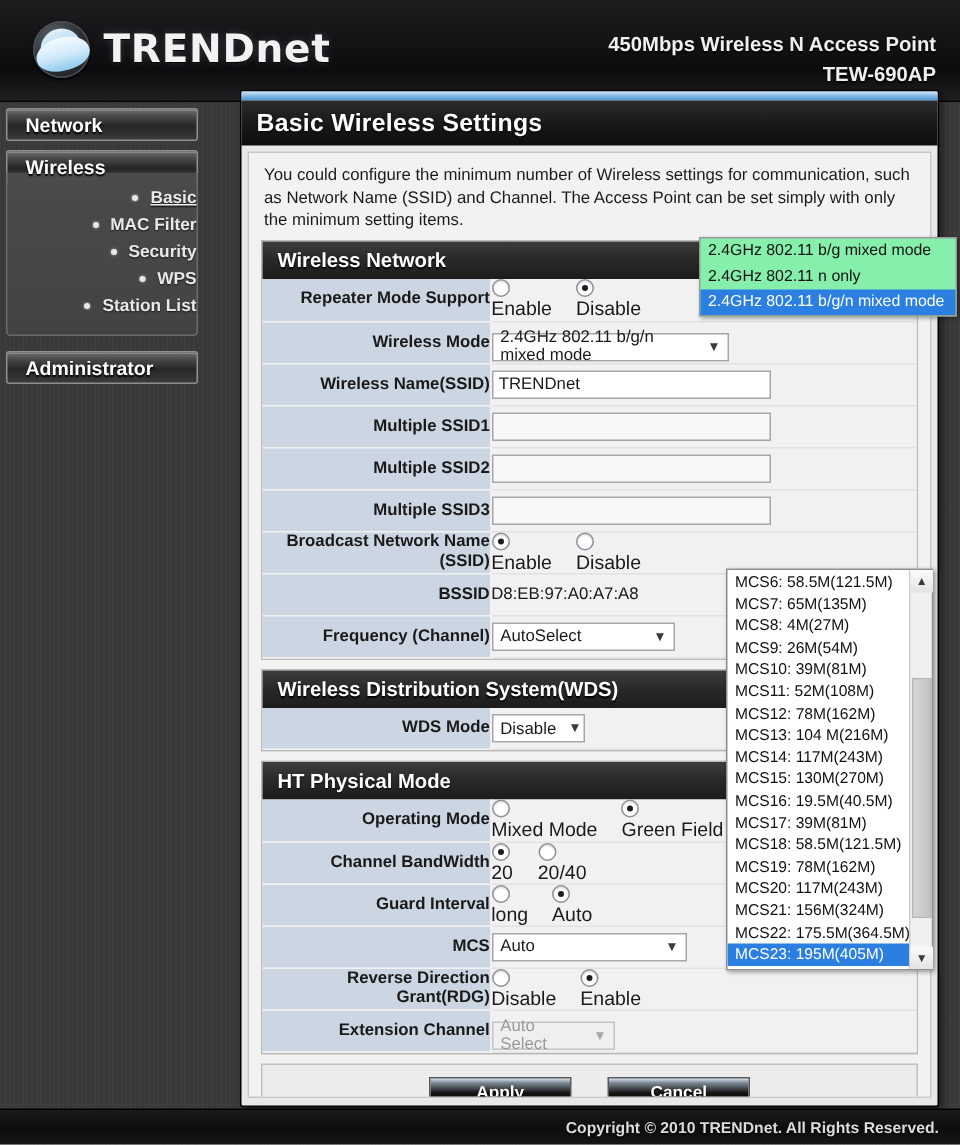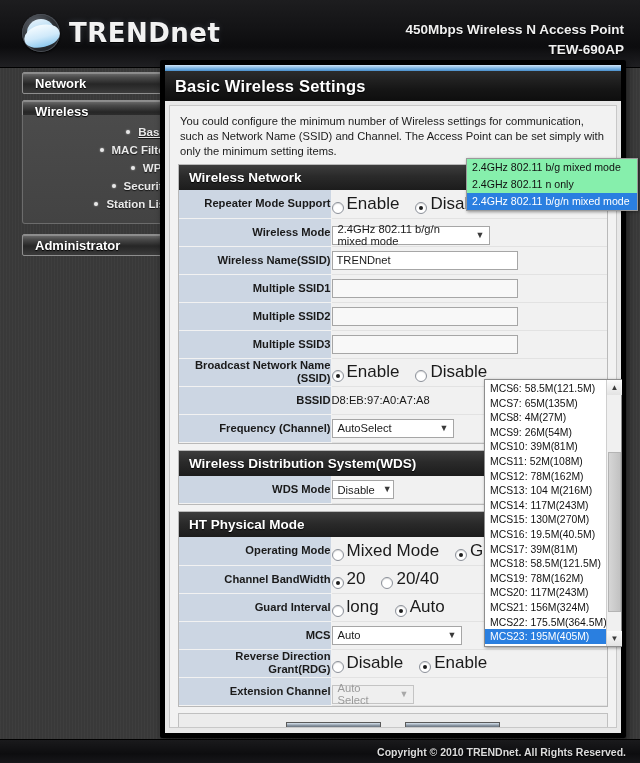--- a/index.html
+++ b/index.html
@@ -45,21 +45,21 @@
     color: #f2f2f2;
     text-shadow: 0 1px 0 #000, 0 0 6px rgba(200,220,255,0.18);
   }
   #model-block {
     position: absolute; right: 16px; top: 20px; text-align: right;
     color: #f0f0f0; font-size: 13.5px; font-weight: bold;
     line-height: 20px; text-shadow: 0 1px 1px #000;
   }
 
   
-  #sidebar { position: absolute; left: 22px; top: 72px; width: 148px; }
+  #sidebar { position: absolute; left: 4px; top: 72px; width: 128px; }
   .nav-top {
     height: 22px; margin-bottom: 6px;
     background: linear-gradient(180deg, #6f6f6f 0%, #4a4a4a 22%, #262626 55%, #3b3b3b 100%);
     border: 1px solid #8e8e8e;
     border-radius: 2px;
     display: flex; align-items: center;
     padding-left: 12px;
     color: #ffffff; font-size: 13px; font-weight: bold;
     text-shadow: 0 1px 1px #000;
     box-shadow: inset 0 1px 0 rgba(255,255,255,0.22);
@@ -85,21 +85,21 @@
     width: 4px; height: 4px; border-radius: 50%;
     background: #e8e8e8; margin-right: 8px; flex: none;
     box-shadow: 0 0 2px rgba(255,255,255,0.6);
   }
   .sub-item.active .lbl { text-decoration: underline; }
 
   
   #content-frame {
     position: absolute; left: 160px; top: 60px; width: 466px; height: 678px;
     background: #e8e8e8;
-    border: 5px solid #000000;
+    border: 1px solid #000000;
     border-radius: 2px;
     box-shadow: 2px 3px 6px rgba(0,0,0,0.55);
   }
   #content-topbar {
     height: 6px;
     background: linear-gradient(180deg, #cfe4f6 0%, #7fb6e4 55%, #4a90cc 100%);
   }
   #page-title {
     height: 30px;
     background: linear-gradient(180deg, #2b2b2b 0%, #161616 60%, #0e0e0e 100%);
@@ -142,21 +142,21 @@
   td.val {
     background: #f1f1f1;
     border-bottom: 1px solid #e2e2e2;
     padding: 4px 6px;
     height: 28px;
   }
   td.val.plain { font-size: 11.2px; color: #181818; }
 
   
   .radio-grp { display: flex; align-items: center; gap: 4px; }
-  .radio-opt { display: inline-flex; align-items: flex-end; margin-right: 12px; font-size: 17px; color: #1a1a1a; }
+  .radio-opt { display: inline-flex; align-items: flex-start; margin-right: 12px; font-size: 13px; color: #1a1a1a; flex-direction: column; }
   .rdo {
     width: 12px; height: 12px; border-radius: 50%;
     border: 1px solid #8b9099; background: #fff;
     margin-right: 3px; position: relative; flex: none;
     box-shadow: inset 0 1px 1px rgba(0,0,0,0.14);
   }
   .rdo.on::after {
     content: ""; position: absolute; left: 3px; top: 3px;
     width: 4px; height: 4px; border-radius: 50%; background: #1d1d1d;
   }
@@ -274,25 +274,25 @@
     <div class="sub-item active">
       <span class="bullet"></span>
       <span class="lbl">Basic</span>
     </div>
     <div class="sub-item">
       <span class="bullet"></span>
       <span class="lbl">MAC Filter</span>
     </div>
     <div class="sub-item">
       <span class="bullet"></span>
-      <span class="lbl">WPS</span>
+      <span class="lbl">Security</span>
     </div>
     <div class="sub-item">
       <span class="bullet"></span>
-      <span class="lbl">Security</span>
+      <span class="lbl">WPS</span>
     </div>
     <div class="sub-item">
       <span class="bullet"></span>
       <span class="lbl">Station List</span>
     </div>
   </div>
 
   <div class="nav-top">
     <span>Administrator</span>
   </div>

